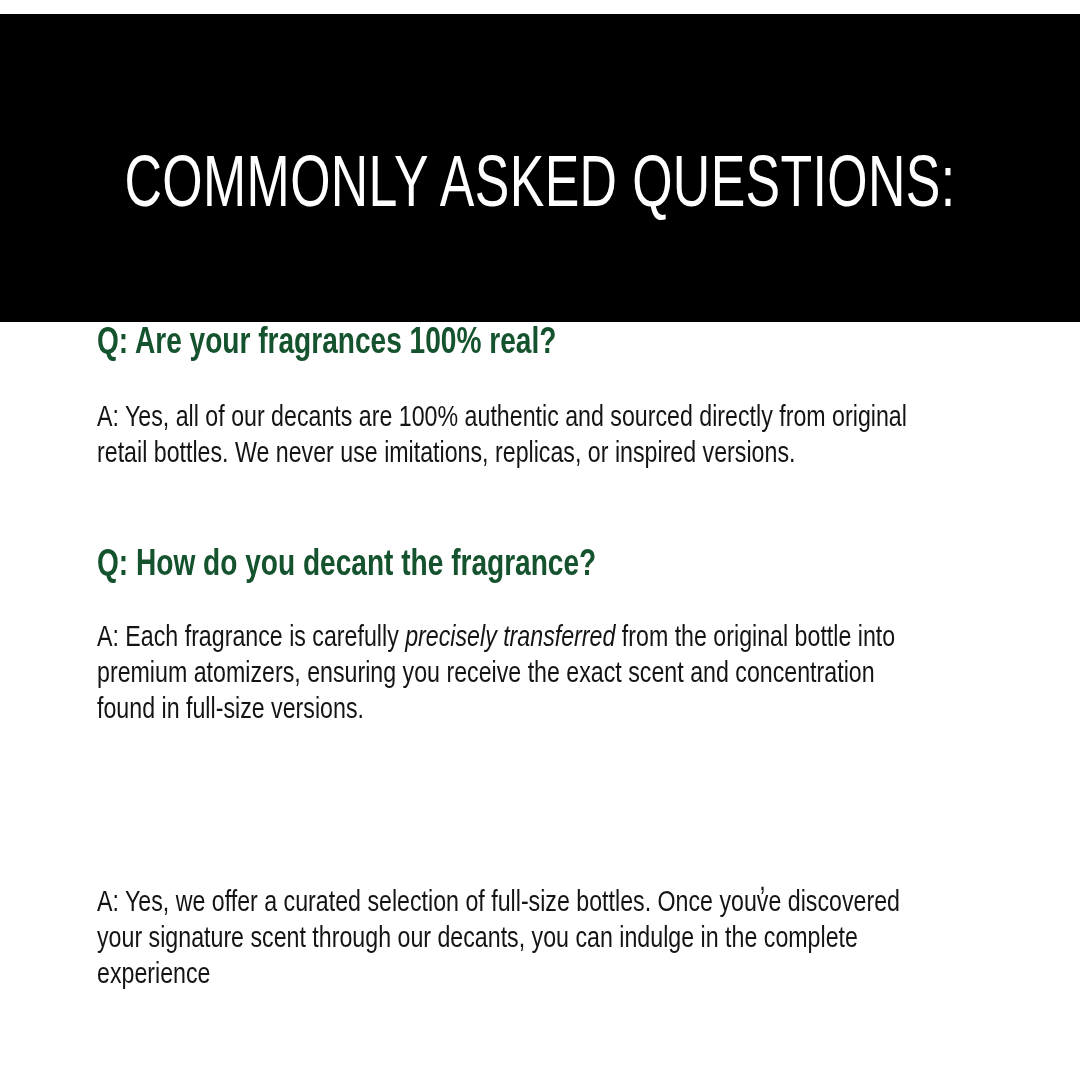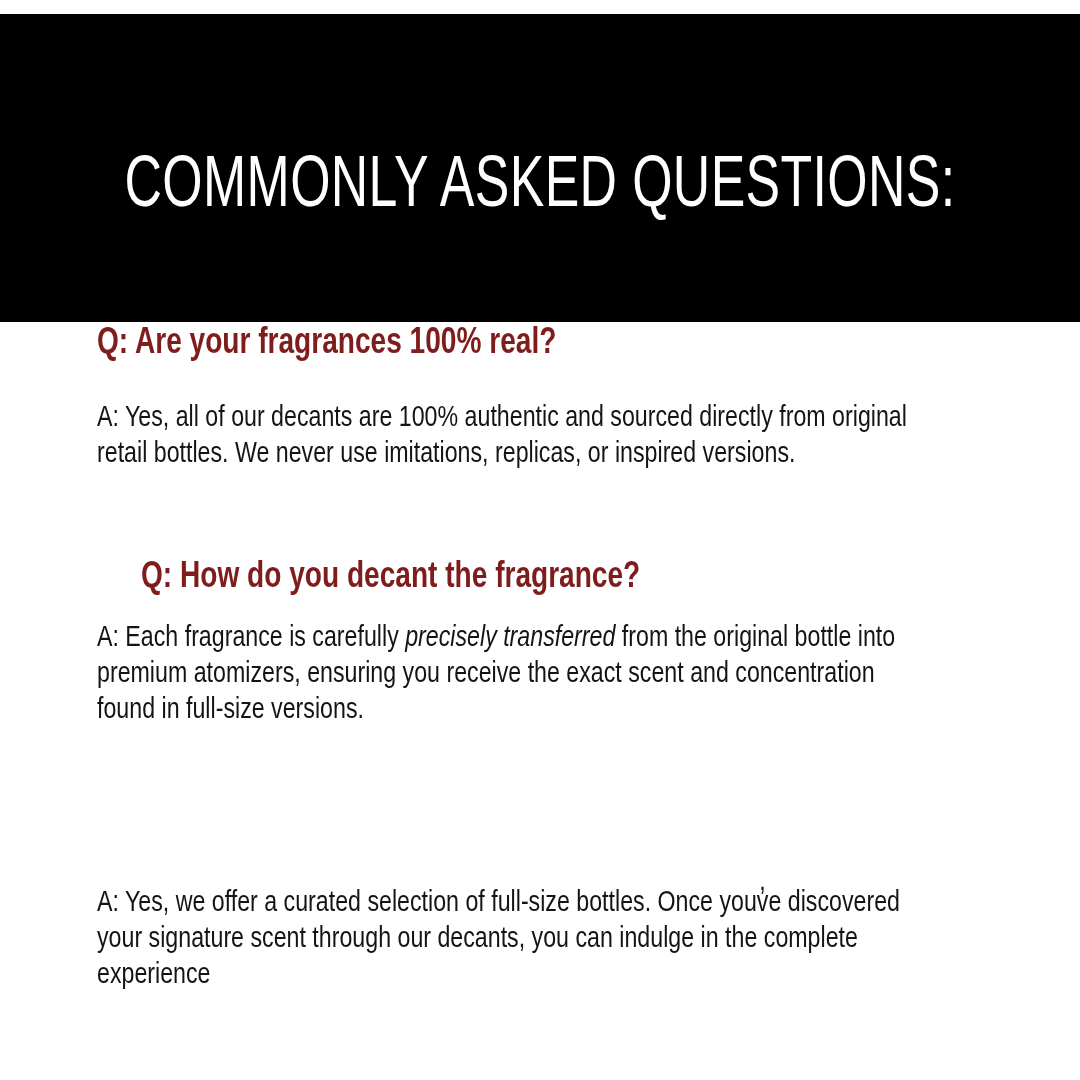--- a/index.html
+++ b/index.html
@@ -32,21 +32,21 @@
     transform: scaleX(0.72);
     transform-origin: 50% 50%;
     letter-spacing: 0.5px;
   }
   
   .q-heading {
     position: absolute; left: 97px;
     margin: 0;
     font-size: 36px;
     font-weight: 700;
-    color: #7f1d1d;
+    color: #14532d;
     line-height: 40px;
     white-space: nowrap;
   }
   .q-heading .cond-q {
     display: inline-block;
     transform: scaleX(0.78);
     transform-origin: 0 50%;
     white-space: nowrap;
   }
   .answer {
@@ -61,21 +61,21 @@
     white-space: nowrap;
   }
   .cond {
     display: inline-block;
     transform: scaleX(0.80);
     transform-origin: 0 50%;
     white-space: nowrap;
   }
   .q1 { top: 321px; }
   .a1 { top: 398px; }
-  .q2 { top: 555px; margin-left: 44px; }
+  .q2 { top: 543px; }
   .a2 { top: 618px; }
   .q3 { top: 801px; }
   .a3 { top: 883px; }
   i { font-style: italic; }
 </style>
 </head>
 <body>
 
 <div class="canvas">
 

